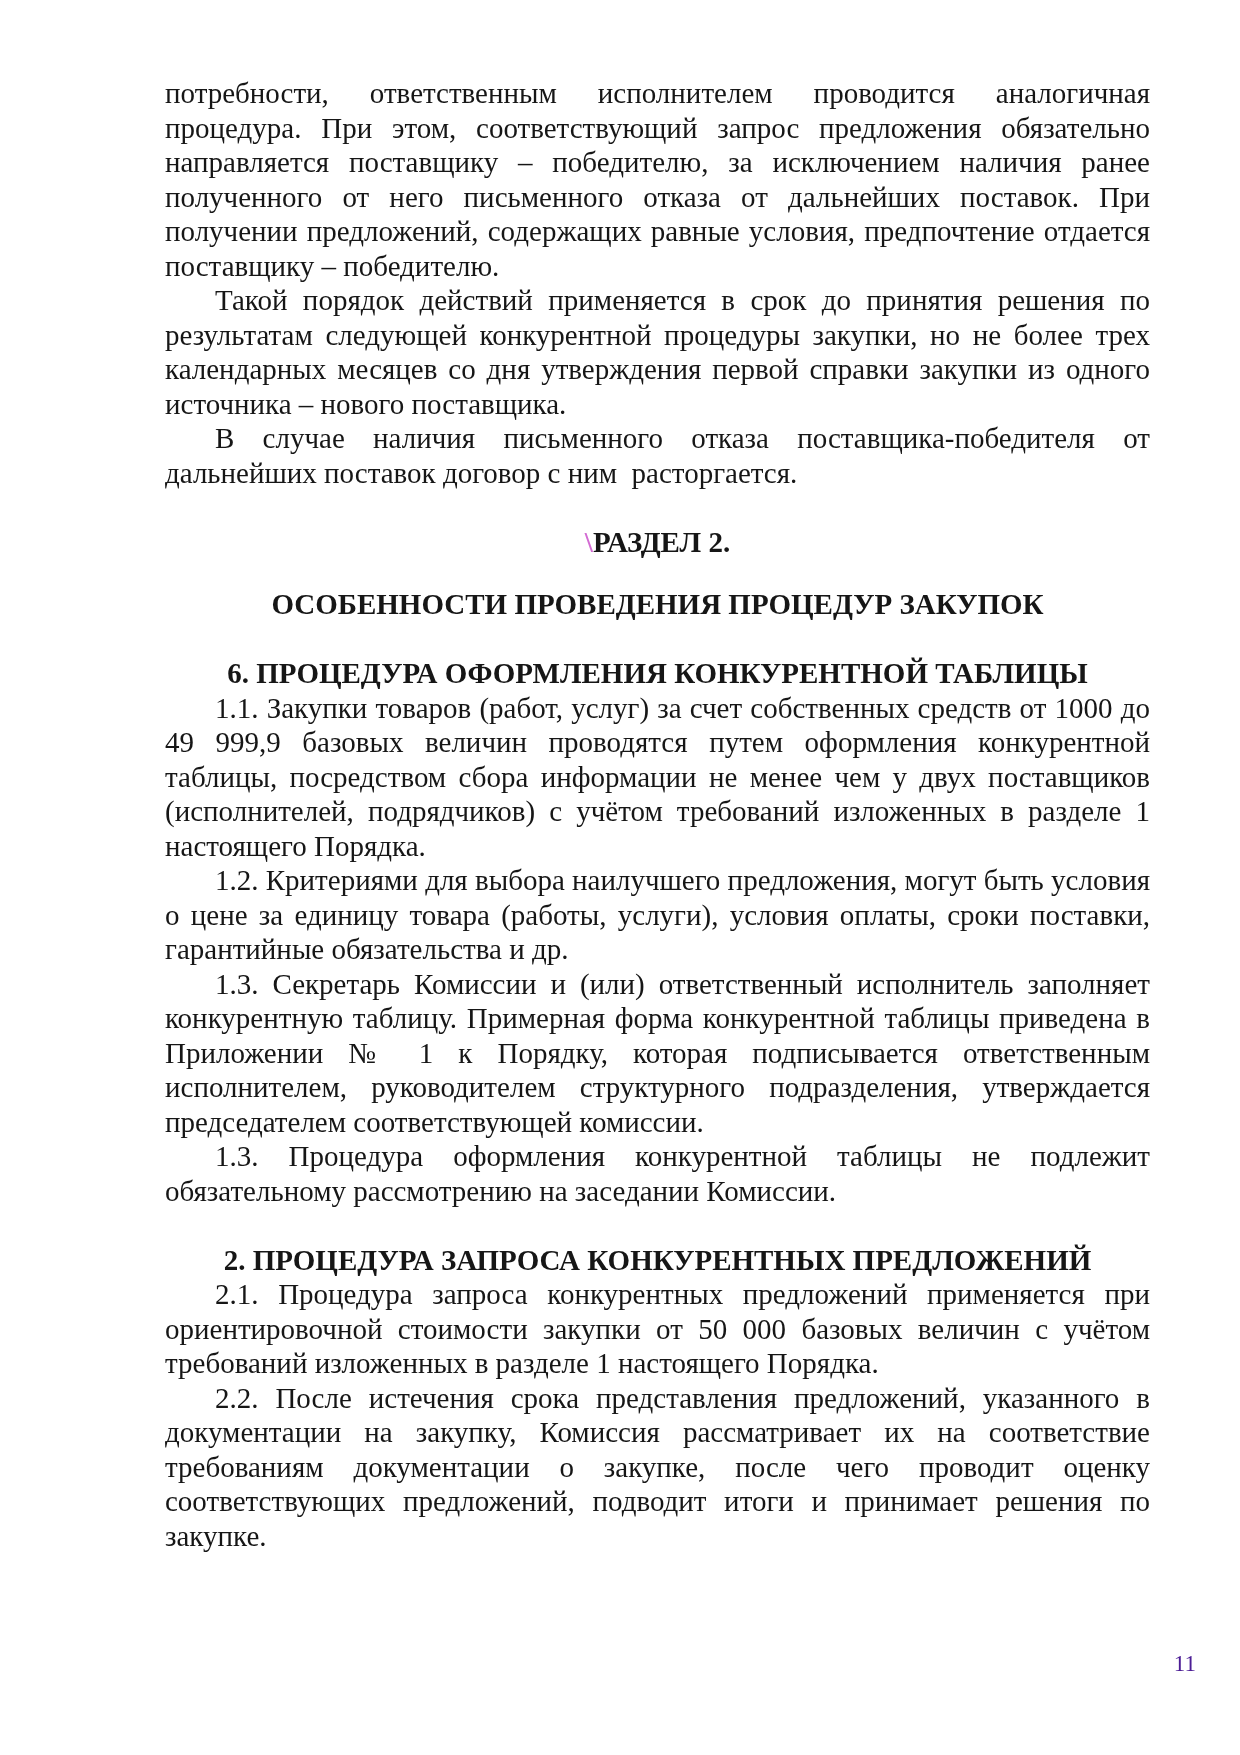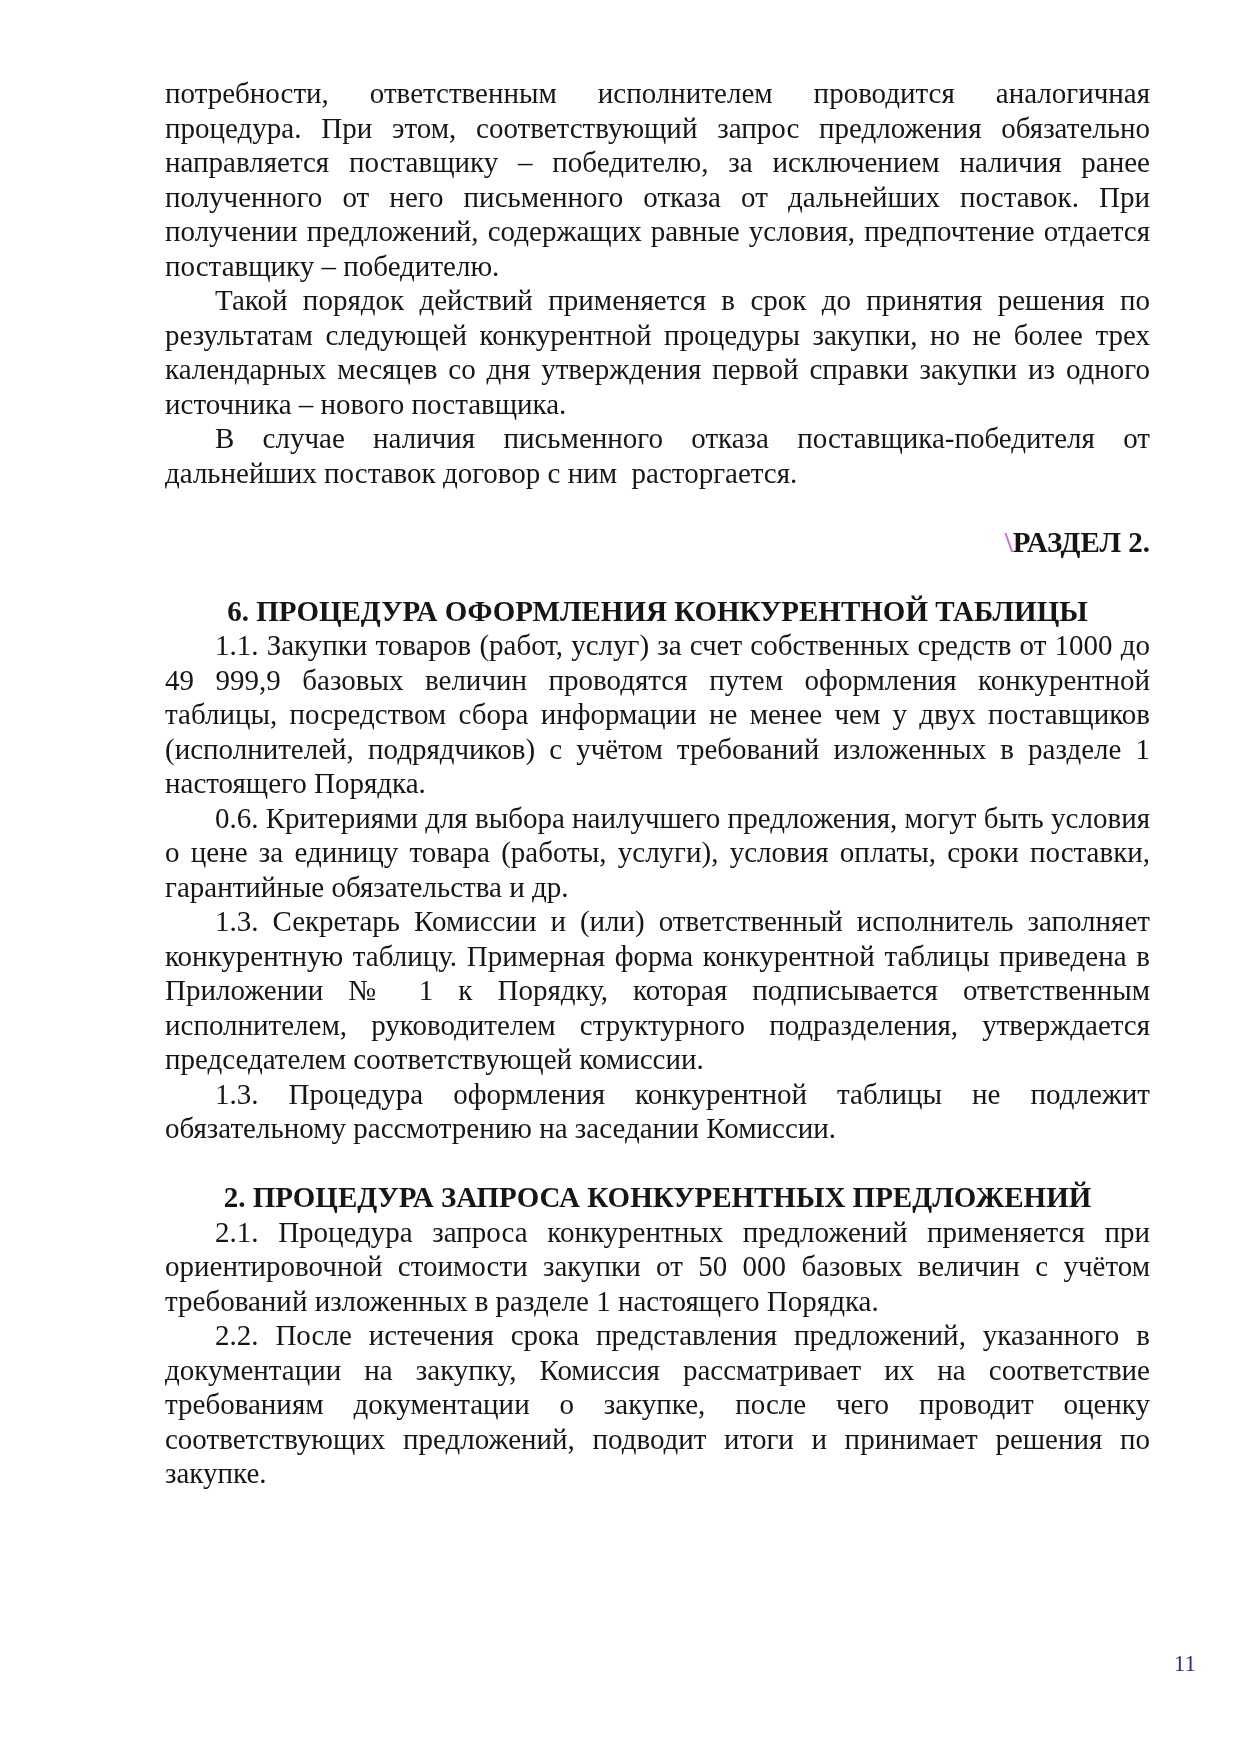--- a/index.html
+++ b/index.html
@@ -32,21 +32,21 @@
   }
   .para.no-indent {
     text-indent: 0;
   }
   .heading {
     text-align: center;
     font-weight: bold;
     margin: 34.5px 0 0 0;
   }
   .heading .heading-line {
-    text-align: right;
+    text-align: center;
     margin-top: 28px;
   }
   .rev-mark {
     color: #d36bd3;
     font-weight: bold;
   }
   .page-number {
     position: absolute;
     top: 1650px;
     right: 88px;
@@ -62,27 +62,28 @@
   <div class="content">
 
     <p class="para no-indent">потребности, ответственным исполнителем проводится аналогичная процедура. При этом, соответствующий запрос предложения обязательно направляется поставщику – победителю, за исключением наличия ранее полученного от него письменного отказа от дальнейших поставок. При получении предложений, содержащих равные условия, предпочтение отдается поставщику – победителю.</p>
 
     <p class="para">Такой порядок действий применяется в срок до принятия решения по результатам следующей конкурентной процедуры закупки, но не более трех календарных месяцев со дня утверждения первой справки закупки из одного источника – нового поставщика.</p>
 
     <p class="para">В случае наличия письменного отказа поставщика-победителя от дальнейших поставок договор с ним&nbsp; расторгается.</p>
 
     <div class="heading">
       <div class="heading-line"><span class="rev-mark">\</span><span>РАЗДЕЛ 2.</span></div>
+      <div class="heading-line">ОСОБЕННОСТИ ПРОВЕДЕНИЯ ПРОЦЕДУР ЗАКУПОК</div>
     </div>
 
     <div class="heading">6. ПРОЦЕДУРА ОФОРМЛЕНИЯ КОНКУРЕНТНОЙ ТАБЛИЦЫ</div>
 
     <p class="para">1.1. Закупки товаров (работ, услуг) за счет собственных средств от 1000 до 49&nbsp;999,9 базовых величин проводятся путем оформления конкурентной таблицы, посредством сбора информации не менее чем у двух поставщиков (исполнителей, подрядчиков) с учётом требований изложенных в разделе 1 настоящего Порядка.</p>
 
-    <p class="para">0.6. Критериями для выбора наилучшего предложения, могут быть условия о цене за единицу товара (работы, услуги), условия оплаты, сроки поставки, гарантийные обязательства и др.</p>
+    <p class="para">1.2. Критериями для выбора наилучшего предложения, могут быть условия о цене за единицу товара (работы, услуги), условия оплаты, сроки поставки, гарантийные обязательства и др.</p>
 
     <p class="para">1.3. Секретарь Комиссии и (или) ответственный исполнитель заполняет конкурентную таблицу. Примерная форма конкурентной таблицы приведена в Приложении №&nbsp;1 к Порядку, которая подписывается ответственным исполнителем, руководителем структурного подразделения, утверждается председателем соответствующей комиссии.</p>
 
 
     <p class="para">1.3. Процедура оформления конкурентной таблицы не подлежит обязательному рассмотрению на заседании Комиссии.</p>
 
     <div class="heading">2. ПРОЦЕДУРА ЗАПРОСА КОНКУРЕНТНЫХ ПРЕДЛОЖЕНИЙ</div>
 
     <p class="para">2.1. Процедура запроса конкурентных предложений применяется при ориентировочной стоимости закупки от 50&nbsp;000 базовых величин с учётом требований изложенных в разделе 1 настоящего Порядка.</p>
 

